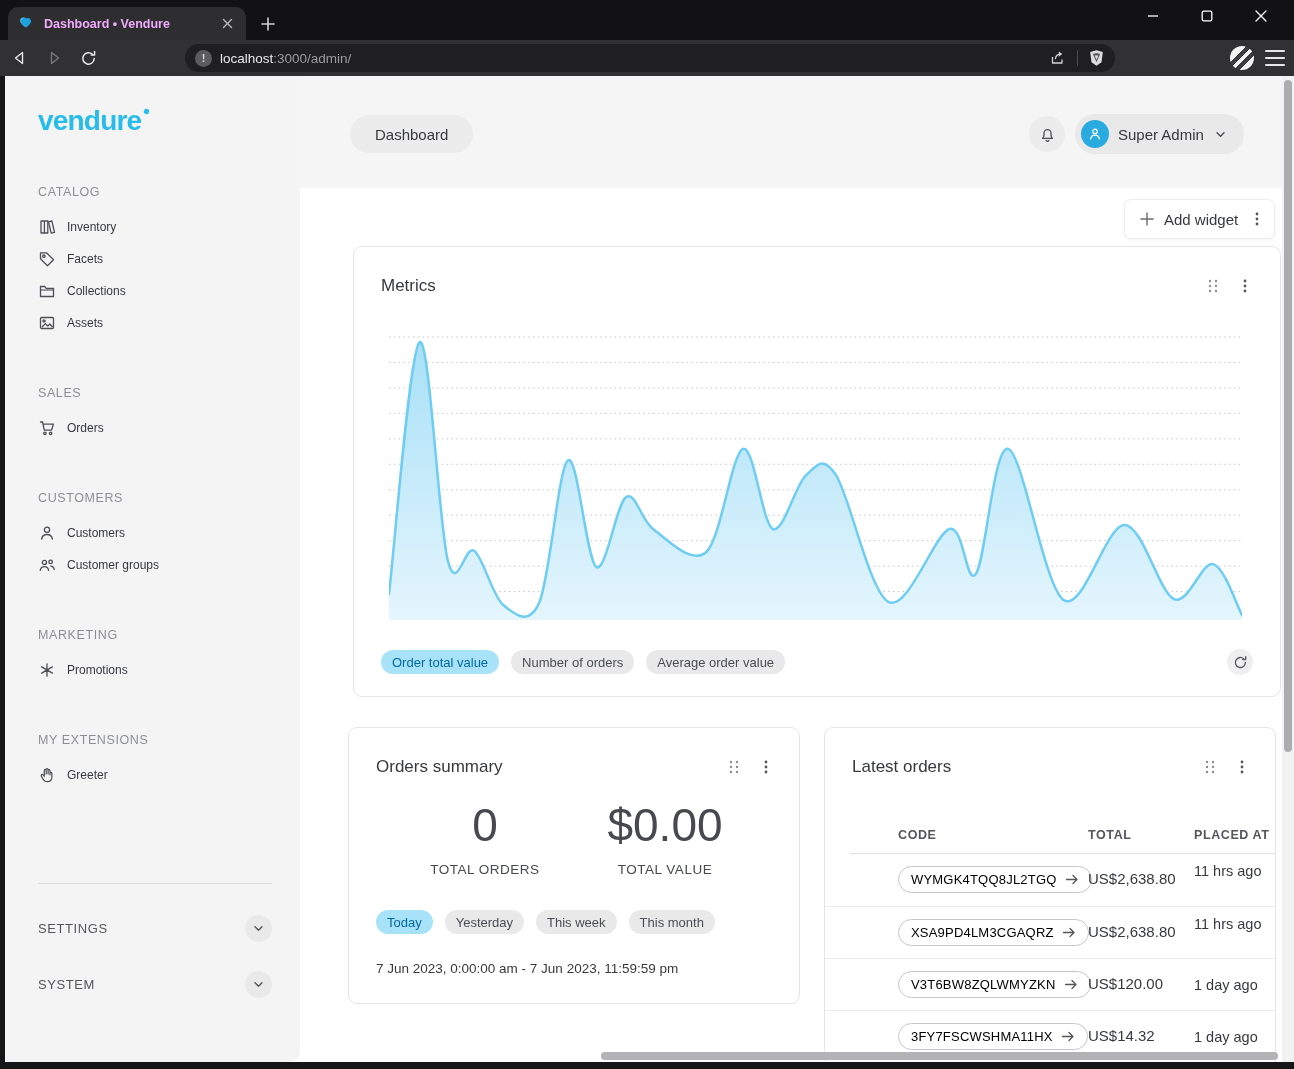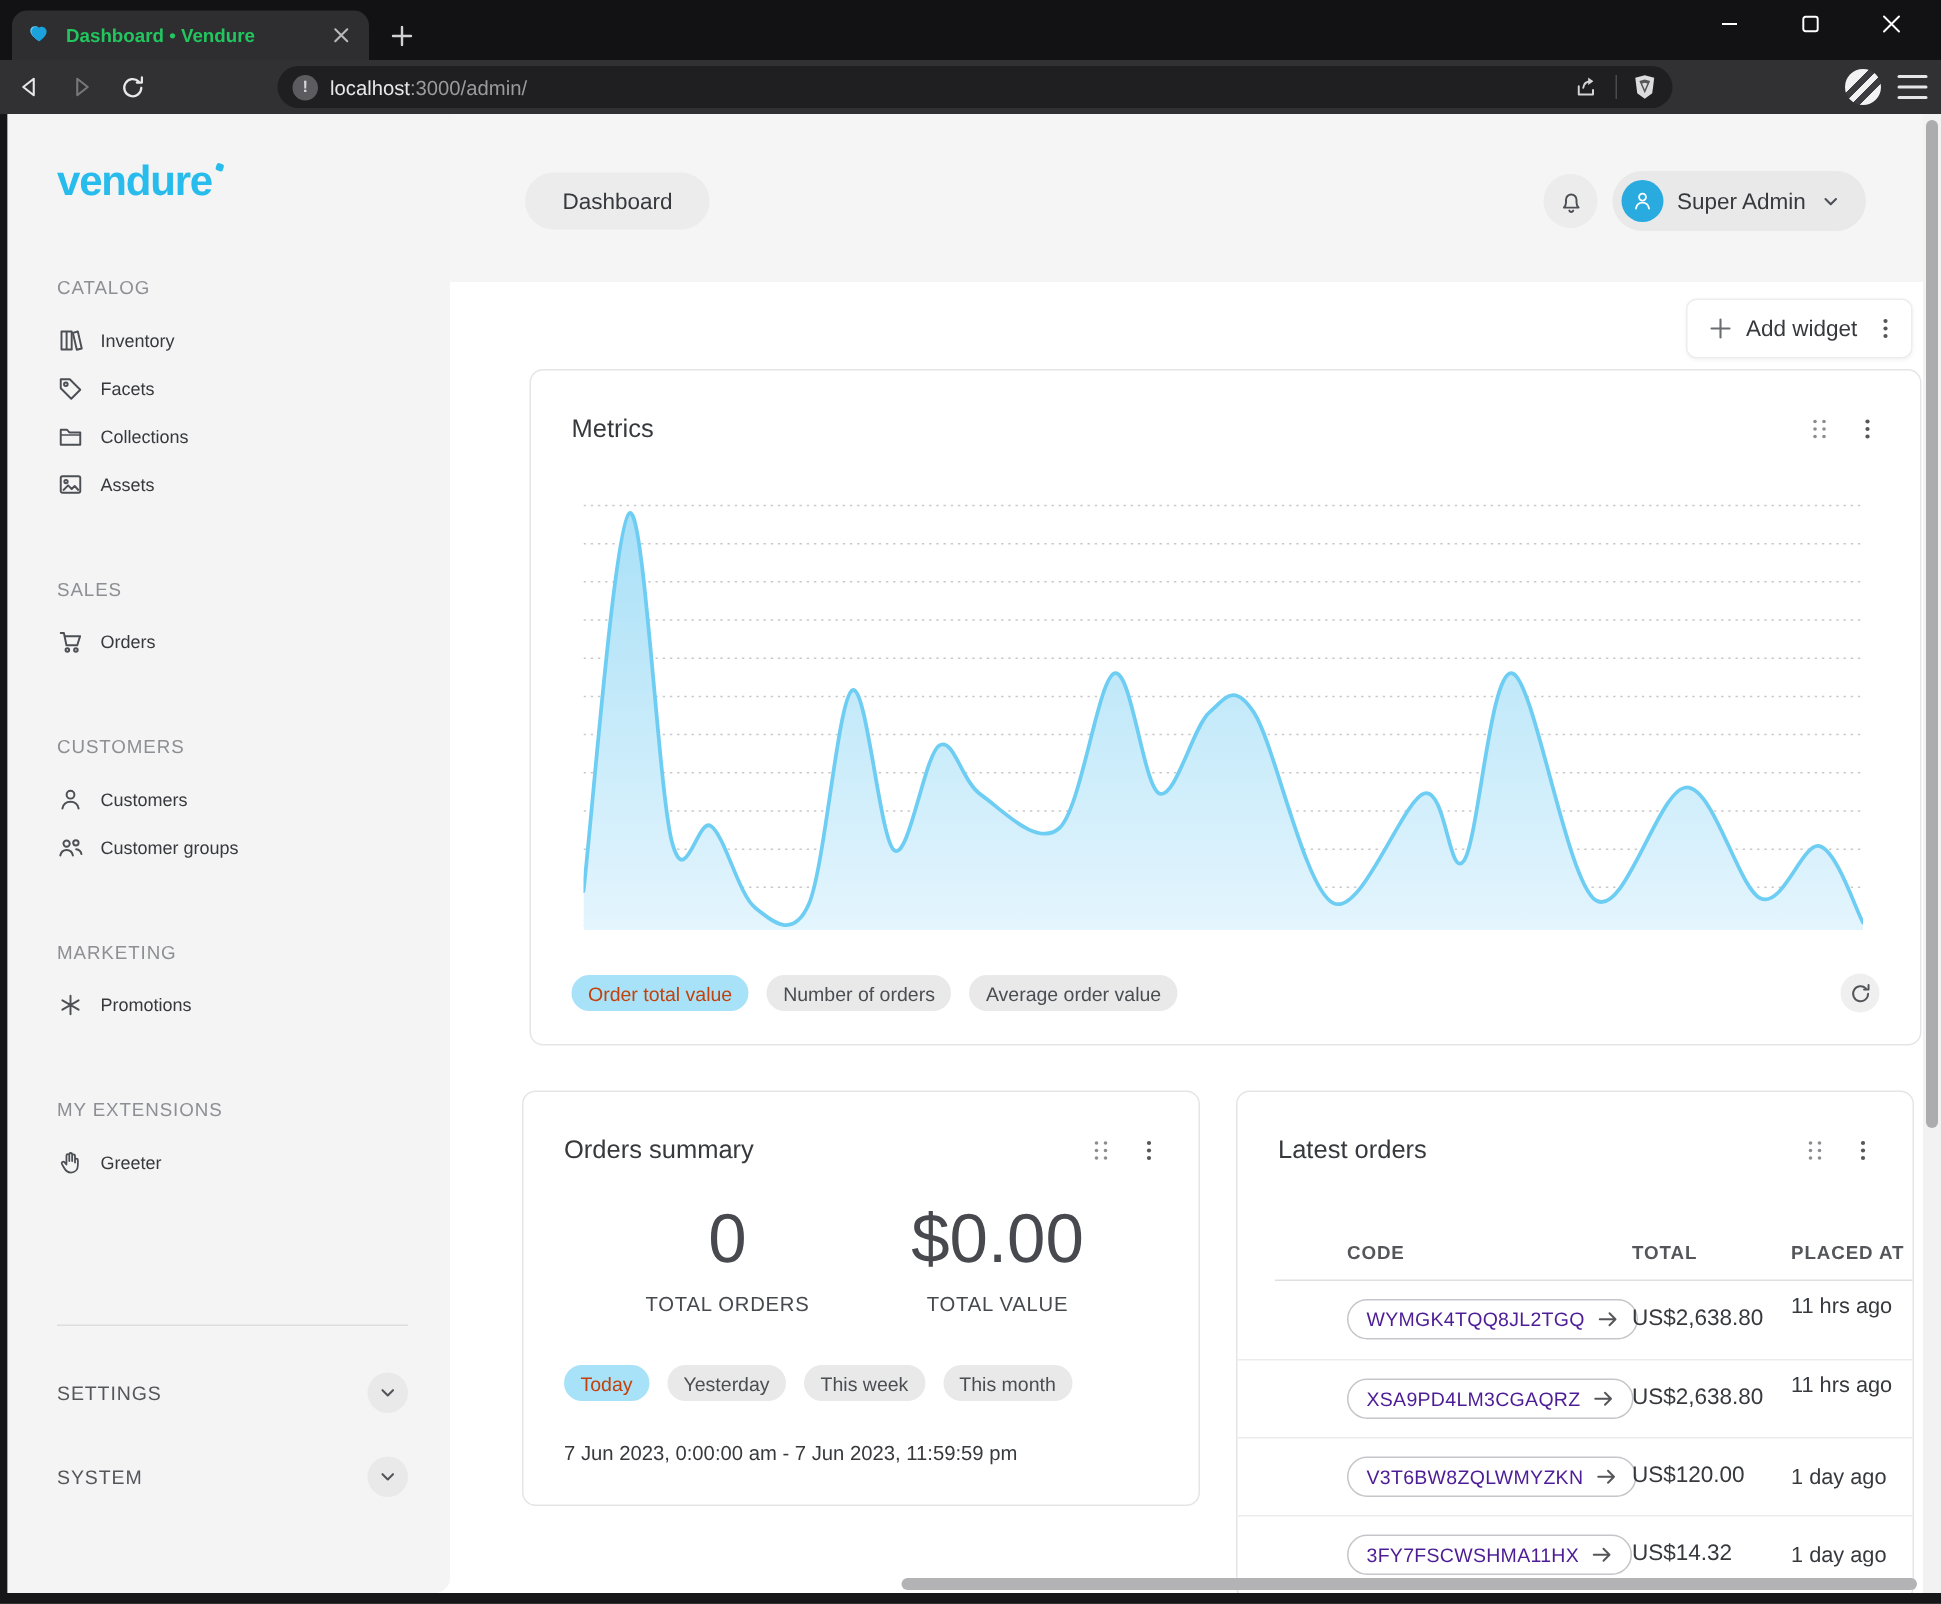--- a/index.html
+++ b/index.html
@@ -3,21 +3,21 @@
 <meta charset="utf-8">
 <style>
   * { margin:0; padding:0; box-sizing:border-box; }
   html,body { width:1294px; height:1069px; overflow:hidden; background:#161618;
     font-family:"Liberation Sans", sans-serif; -webkit-font-smoothing:antialiased; }
 
   
   .tabbar { position:absolute; left:0; top:0; width:1294px; height:40px; background:#121214; }
   .tab { position:absolute; left:8px; top:7px; width:238px; height:33px; background:#2e2e31;
     border-radius:10px 10px 0 0; display:flex; align-items:center; padding:0 10px; gap:9px; }
-  .tab-title { color:#22c55e; font-size:12.5px; font-weight:700; white-space:nowrap; overflow:hidden; flex:1; }
+  .tab-title { color:#f0abfc; font-size:12.5px; font-weight:700; white-space:nowrap; overflow:hidden; flex:1; }
   .tab-close { width:18px; height:18px; display:flex; align-items:center; justify-content:center;
     border-radius:4px; cursor:default; }
   .newtab { position:absolute; left:256px; top:12px; width:24px; height:24px; display:flex;
     align-items:center; justify-content:center; border-radius:6px; }
   .wincontrols { position:absolute; right:12px; top:0; height:32px; display:flex; gap:28px;
     align-items:center; padding-right:8px; }
   .winbtn { width:26px; height:26px; display:flex; align-items:center; justify-content:center; }
 
   .toolbar { position:absolute; left:0; top:40px; width:1294px; height:36px; background:#313134;
     display:flex; align-items:center; }
@@ -81,21 +81,21 @@
   .card { position:absolute; background:#fff; border:1px solid #e5e5e8; border-radius:9px; overflow:hidden; }
   .card-head { position:absolute; left:27px; top:29px; font-size:17px; color:#37393d; font-weight:400; }
   .card-tools { position:absolute; top:31px; display:flex; gap:18px; align-items:center; }
 
   .metrics-card { left:53px; top:170px; width:928px; height:451px; }
   .metrics-card .card-tools { left:852px; }
   .chart-wrap { position:absolute; left:35px; top:85px; width:853px; height:292px; }
   .metric-tabs { position:absolute; left:27px; top:403px; display:flex; gap:12px; }
   .pill { height:24px; border-radius:12px; padding:0 11px; font-size:13px; display:flex; align-items:center;
     background:#e9e9ea; color:#4a4d52; border:none; font-family:inherit; white-space:nowrap; }
-  .pill.active { background:#a7e2f9; color:#c2410c; }
+  .pill.active { background:#a7e2f9; color:#0369a1; }
   .refresh-btn { position:absolute; left:873px; top:402px; width:26px; height:26px; border-radius:50%;
     background:#efeff0; border:none; display:flex; align-items:center; justify-content:center; }
 
   .summary-card { left:48px; top:651px; width:452px; height:277px; }
   .summary-card .card-tools { left:378px; }
   .stats { position:absolute; left:0; top:72px; width:452px; display:flex; padding:0 46px; }
   .stat { flex:1; text-align:center; }
   .stat .val { font-size:46px; color:#47494e; font-weight:400; line-height:50px; }
   .stat .cap { margin-top:12px; font-size:13.5px; letter-spacing:0.5px; color:#47494e; }
   .range-tabs { position:absolute; left:27px; top:182px; display:flex; gap:12px; }
@@ -105,21 +105,21 @@
   .latest-card .card-tools { left:378px; }
   .lo-header { position:absolute; left:0; top:90px; width:452px; height:36px; }
   .lo-header .hcell { position:absolute; font-size:12.5px; font-weight:700; color:#55565a; letter-spacing:0.6px; white-space:nowrap; }
   .lo-header::after { content:""; position:absolute; left:25px; right:0; bottom:0; height:1px; background:#dfdfe2; }
   .lo-rows { position:absolute; left:0; top:126px; width:480px; }
   .lo-row { position:relative; height:52px; }
   .lo-row + .lo-row { border-top:1px solid #ececee; }
   .cell-code { position:absolute; left:73px; top:12px; }
   .code-pill { height:27px; border-radius:14px; border:1px solid #c6c6ca; background:#fff; padding:0 12px;
     display:flex; align-items:center; gap:8px; font-family:inherit; }
-  .code-pill .code { font-size:13px; color:#4c1d95; letter-spacing:0.2px; }
+  .code-pill .code { font-size:13px; color:#000000; letter-spacing:0.2px; }
   .cell-total { position:absolute; left:263px; top:16px; font-size:15px; color:#37393d; white-space:nowrap; }
   .cell-placed { position:absolute; left:369px; width:72px; font-size:14.5px; color:#37393d; line-height:19px; }
   .cell-placed.wrap { top:8px; }
   .cell-placed.oneline { top:17px; white-space:nowrap; overflow:visible; width:110px; }
   .col-code { left:73px; top:10px; } .col-total { left:263px; top:10px; } .col-placed { left:369px; top:10px; width:85px; overflow:hidden; }
 
   .hscroll { position:absolute; left:295px; right:0; bottom:0; height:12px; }
   .hscroll .thumb { position:absolute; left:6px; right:4px; bottom:2px; height:8px; background:#b3b3b6; border-radius:4px; }
 
   svg { display:block; }

